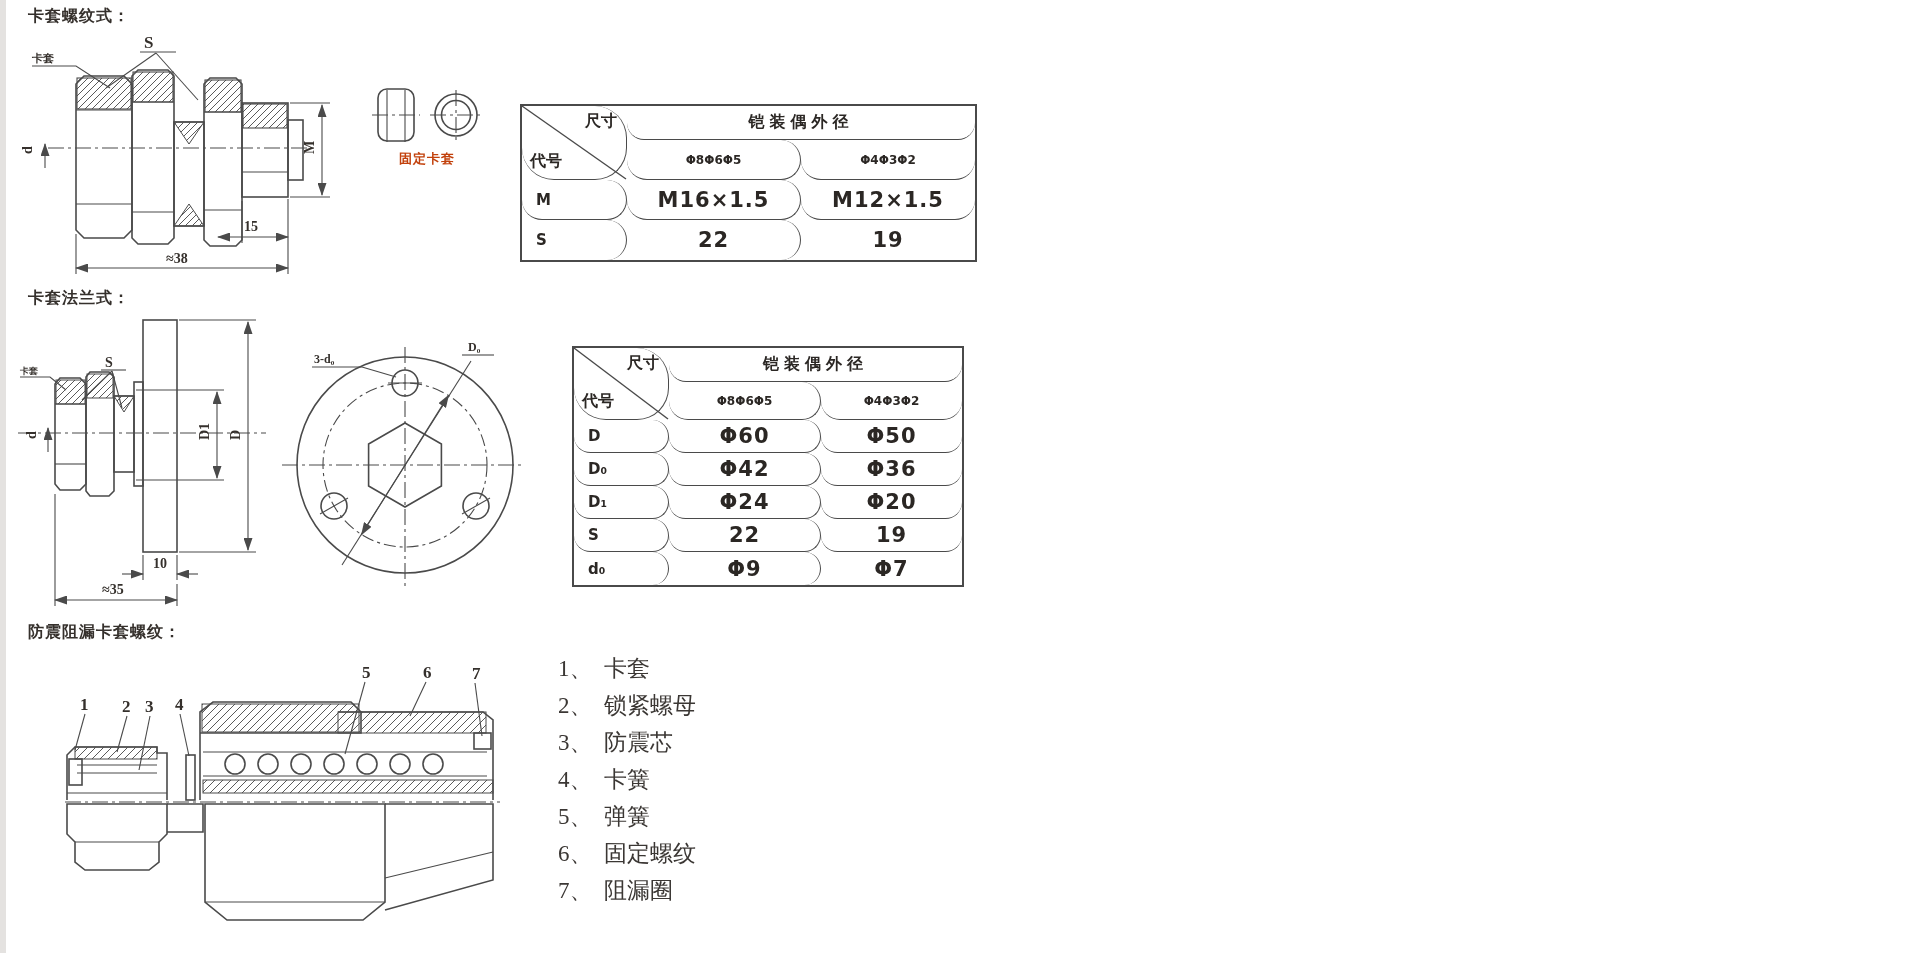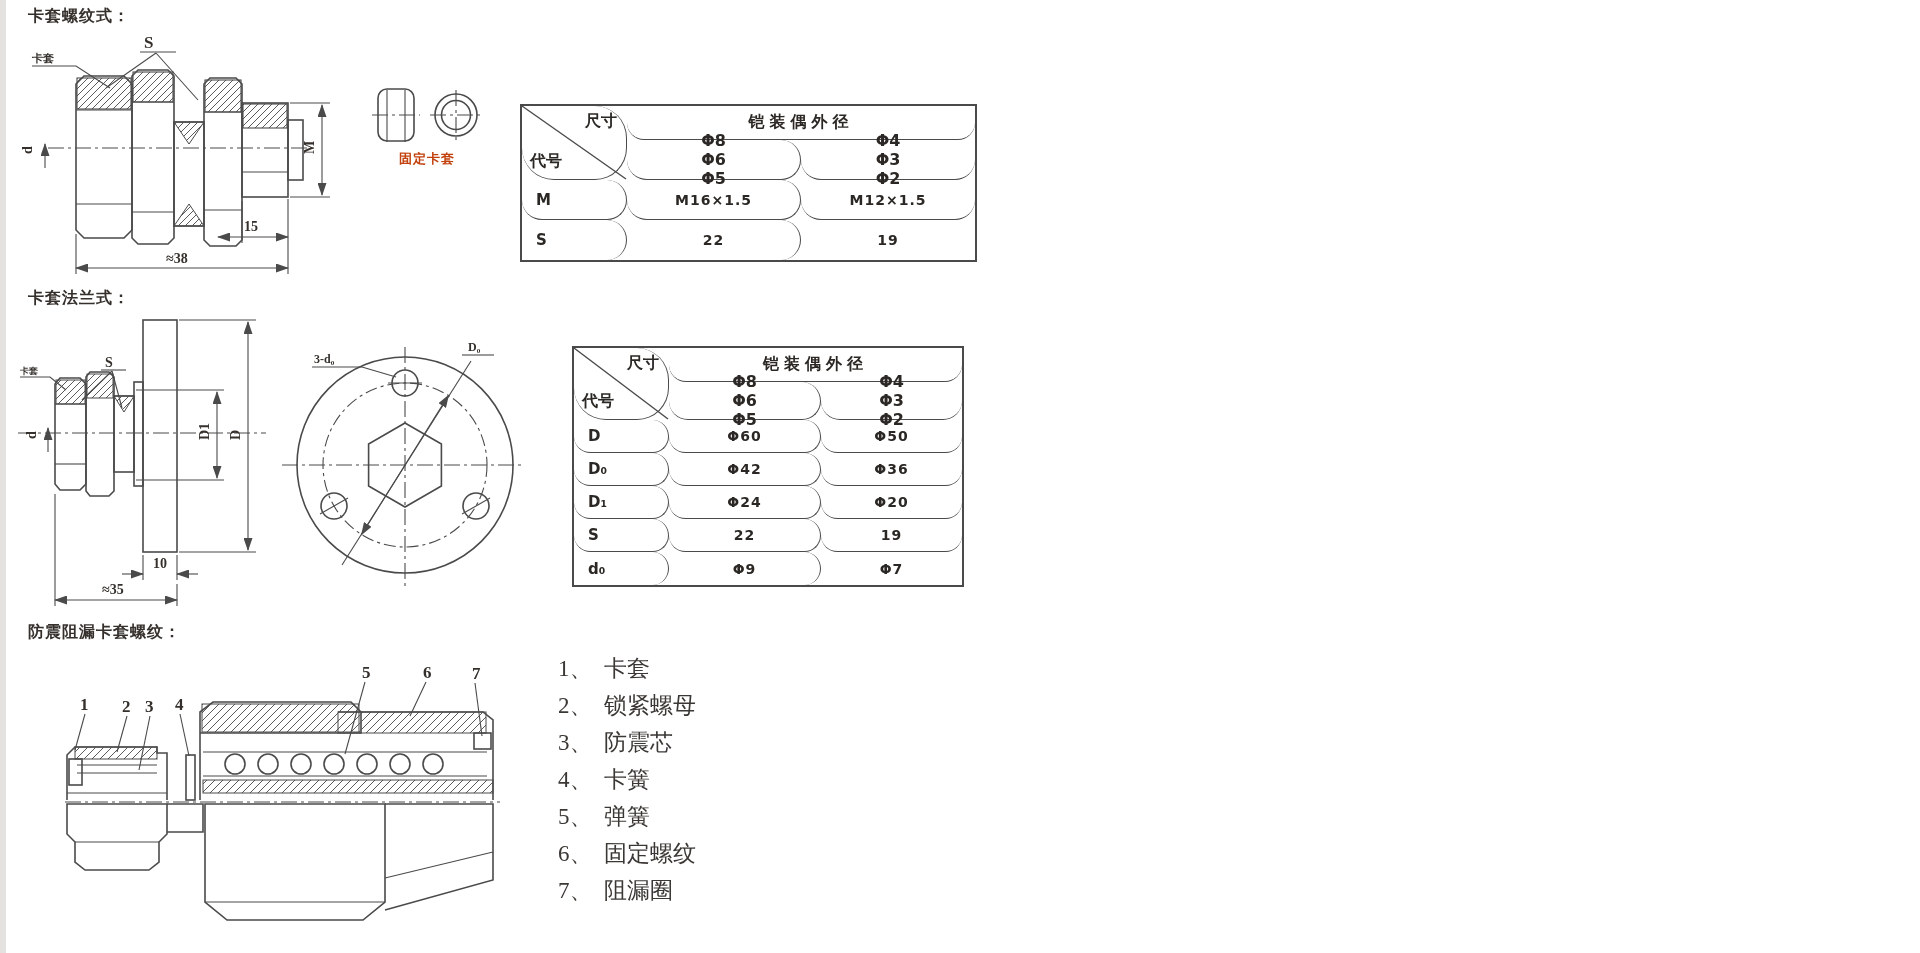--- a/index.html
+++ b/index.html
@@ -20,23 +20,23 @@
   
   .gtable{position:absolute;display:grid;border:2px solid #4a4a4a;background:#fff;
           font-family:"DejaVu Sans","Liberation Sans",sans-serif;color:#2b2724;}
   .gtable .cell{display:flex;align-items:center;justify-content:center;font-weight:bold;position:relative;border-radius:32px;}
   .gtable .br{border-right:1.5px solid #4a4a4a;}
   .gtable .bb{border-bottom:1.5px solid #4a4a4a;}
   .corner .diag{position:absolute;inset:0;width:100%;height:100%;}
   .corner .c-top{position:absolute;right:9px;top:5px;font-size:16px;font-weight:bold;}
   .corner .c-bot{position:absolute;left:8px;bottom:7px;font-size:16px;font-weight:bold;}
   .span-hdr{font-size:16px;letter-spacing:5px;}
-  .sub-grp{display:flex;align-items:center;justify-content:space-evenly;font-size:16px;flex-direction:column;}
+  .sub-grp{display:flex;align-items:center;justify-content:space-evenly;font-size:12px;}
   .row-label{justify-content:flex-start !important;padding-left:14px;font-size:15px;}
-  .val{font-size:14px;letter-spacing:1px;}
+  .val{font-size:21px;letter-spacing:1px;}
   
   .legend-block{position:absolute;width:130px;text-align:center;}
   .legend-caption{font-size:13px;font-weight:bold;color:#c2410c;margin-top:2px;letter-spacing:1px;}
   
   .parts{position:absolute;font-family:"Liberation Serif","DejaVu Serif",serif;color:#3b3734;font-size:23px;}
   .parts .p-row{height:37px;display:flex;align-items:center;white-space:nowrap;}
   .parts .p-num{display:inline-block;min-width:46px;}
 </style>
 </head>
 <body>

